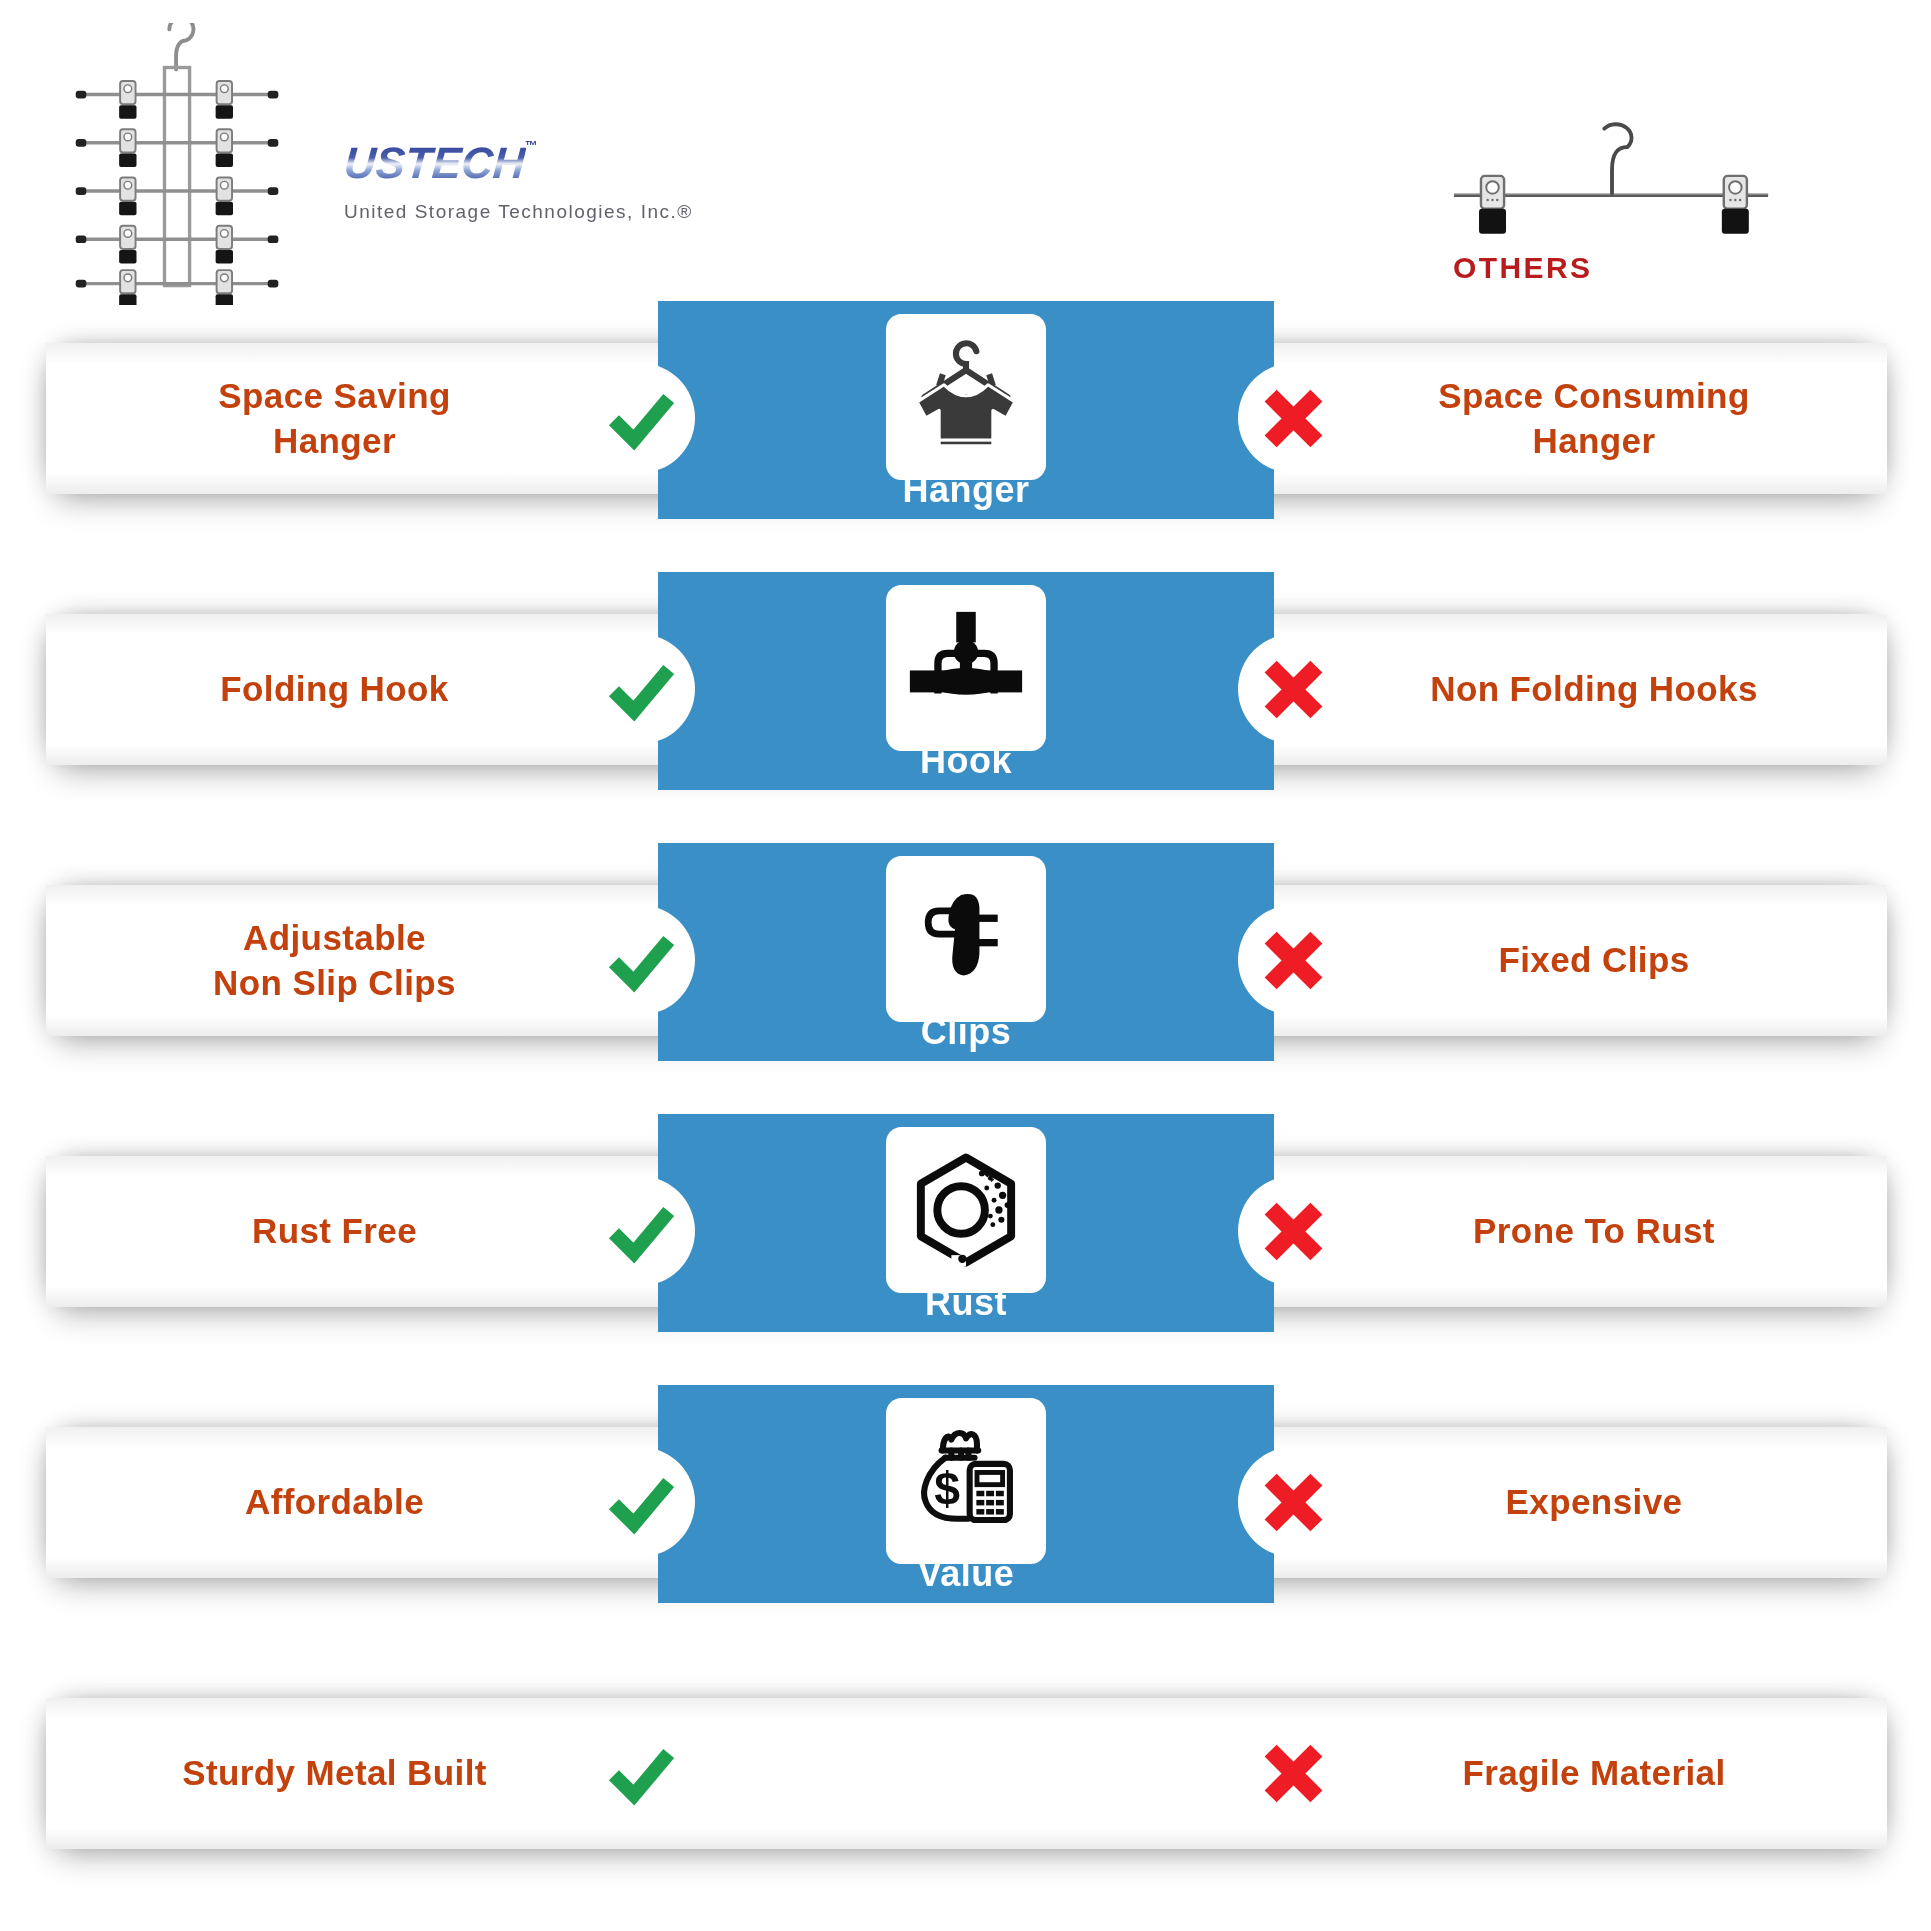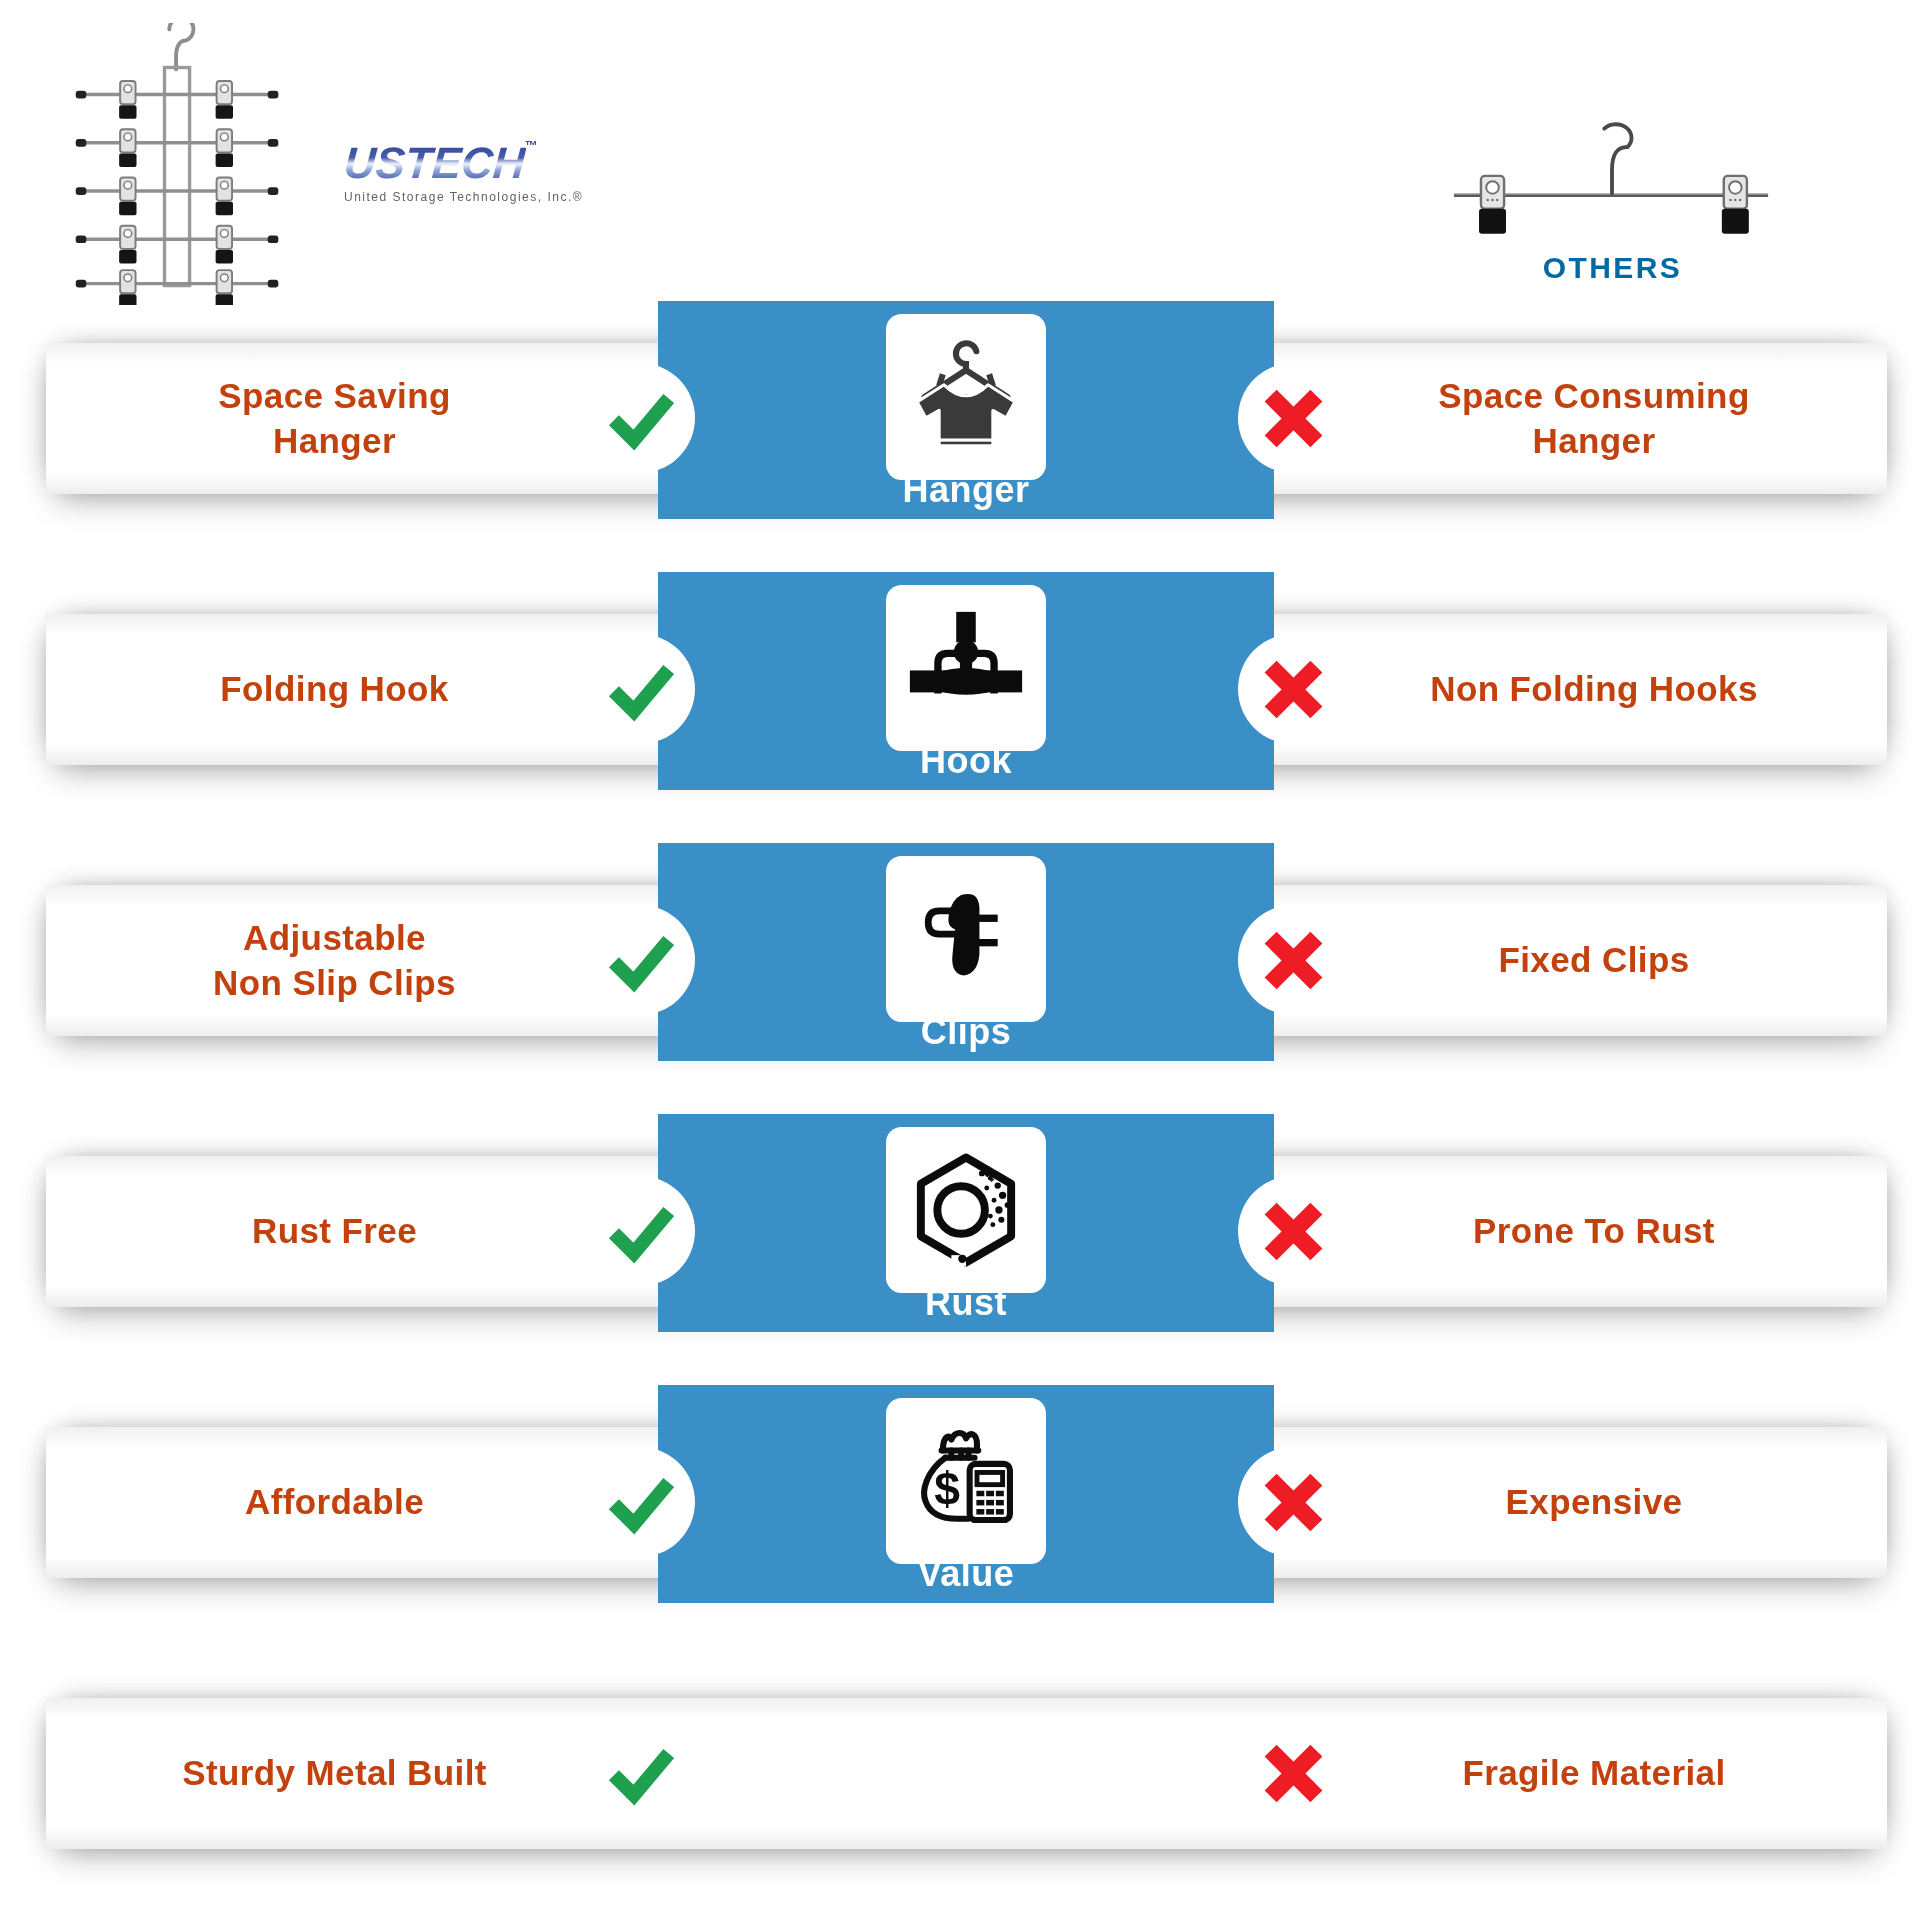--- a/index.html
+++ b/index.html
@@ -8,23 +8,23 @@
   .abs{position:absolute;}
 
   
   #brand-logo{left:344px;top:141px;width:309px;}
   .logo-line{font-style:italic;font-weight:700;font-size:44px;letter-spacing:0px;line-height:1;
     background:linear-gradient(180deg,#2e3f94 0%,#4a5fae 38%,#eef1f8 52%,#8fa6d8 66%,#2f4497 100%);
     -webkit-background-clip:text;background-clip:text;color:transparent;display:inline-block;
     transform:skewX(-4deg);}
   .logo-tm{font-size:12.6px;font-weight:700;color:#33479b;vertical-align:top;position:relative;top:-1.9px;
     -webkit-background-clip:initial;background:none;letter-spacing:0;}
-  .logo-tagline{font-size:12px;color:#61616e;letter-spacing:1.5px;margin-top:5px;white-space:nowrap;}
-  #competitor-label{left:1453px;top:251px;width:319px;text-align:center;font-size:30px;font-weight:700;
-    letter-spacing:2.4px;color:#0369a1;}
+  .logo-tagline{font-size:19px;color:#61616e;letter-spacing:1.5px;margin-top:16px;white-space:nowrap;}
+  #competitor-label{left:1453px;top:251px;width:319px;text-align:left;font-size:30px;font-weight:700;
+    letter-spacing:2.4px;color:#b91c1c;}
 
   
   .row{left:0;width:1931px;height:218px;}
   .bar{position:absolute;left:46px;top:42px;width:1841px;height:151px;
     background:linear-gradient(180deg,#f0f0f0 0%,#ffffff 14%,#ffffff 86%,#ededed 100%);
     box-shadow:0 15.4px 29px -9.7px rgba(0,0,0,.30),0 -11.6px 25px -13.5px rgba(0,0,0,.22),
                -15.4px 0 29px -17.4px rgba(0,0,0,.22),15.4px 0 29px -17.4px rgba(0,0,0,.22);}
   .panel{position:absolute;left:658px;top:0;width:616px;height:218px;background:#3a8fc7;}
   .card{position:absolute;left:50%;transform:translateX(-50%);top:12.6px;width:160px;height:166px;
     background:#ffffff;border-radius:15.4px;display:flex;align-items:center;justify-content:center;}

